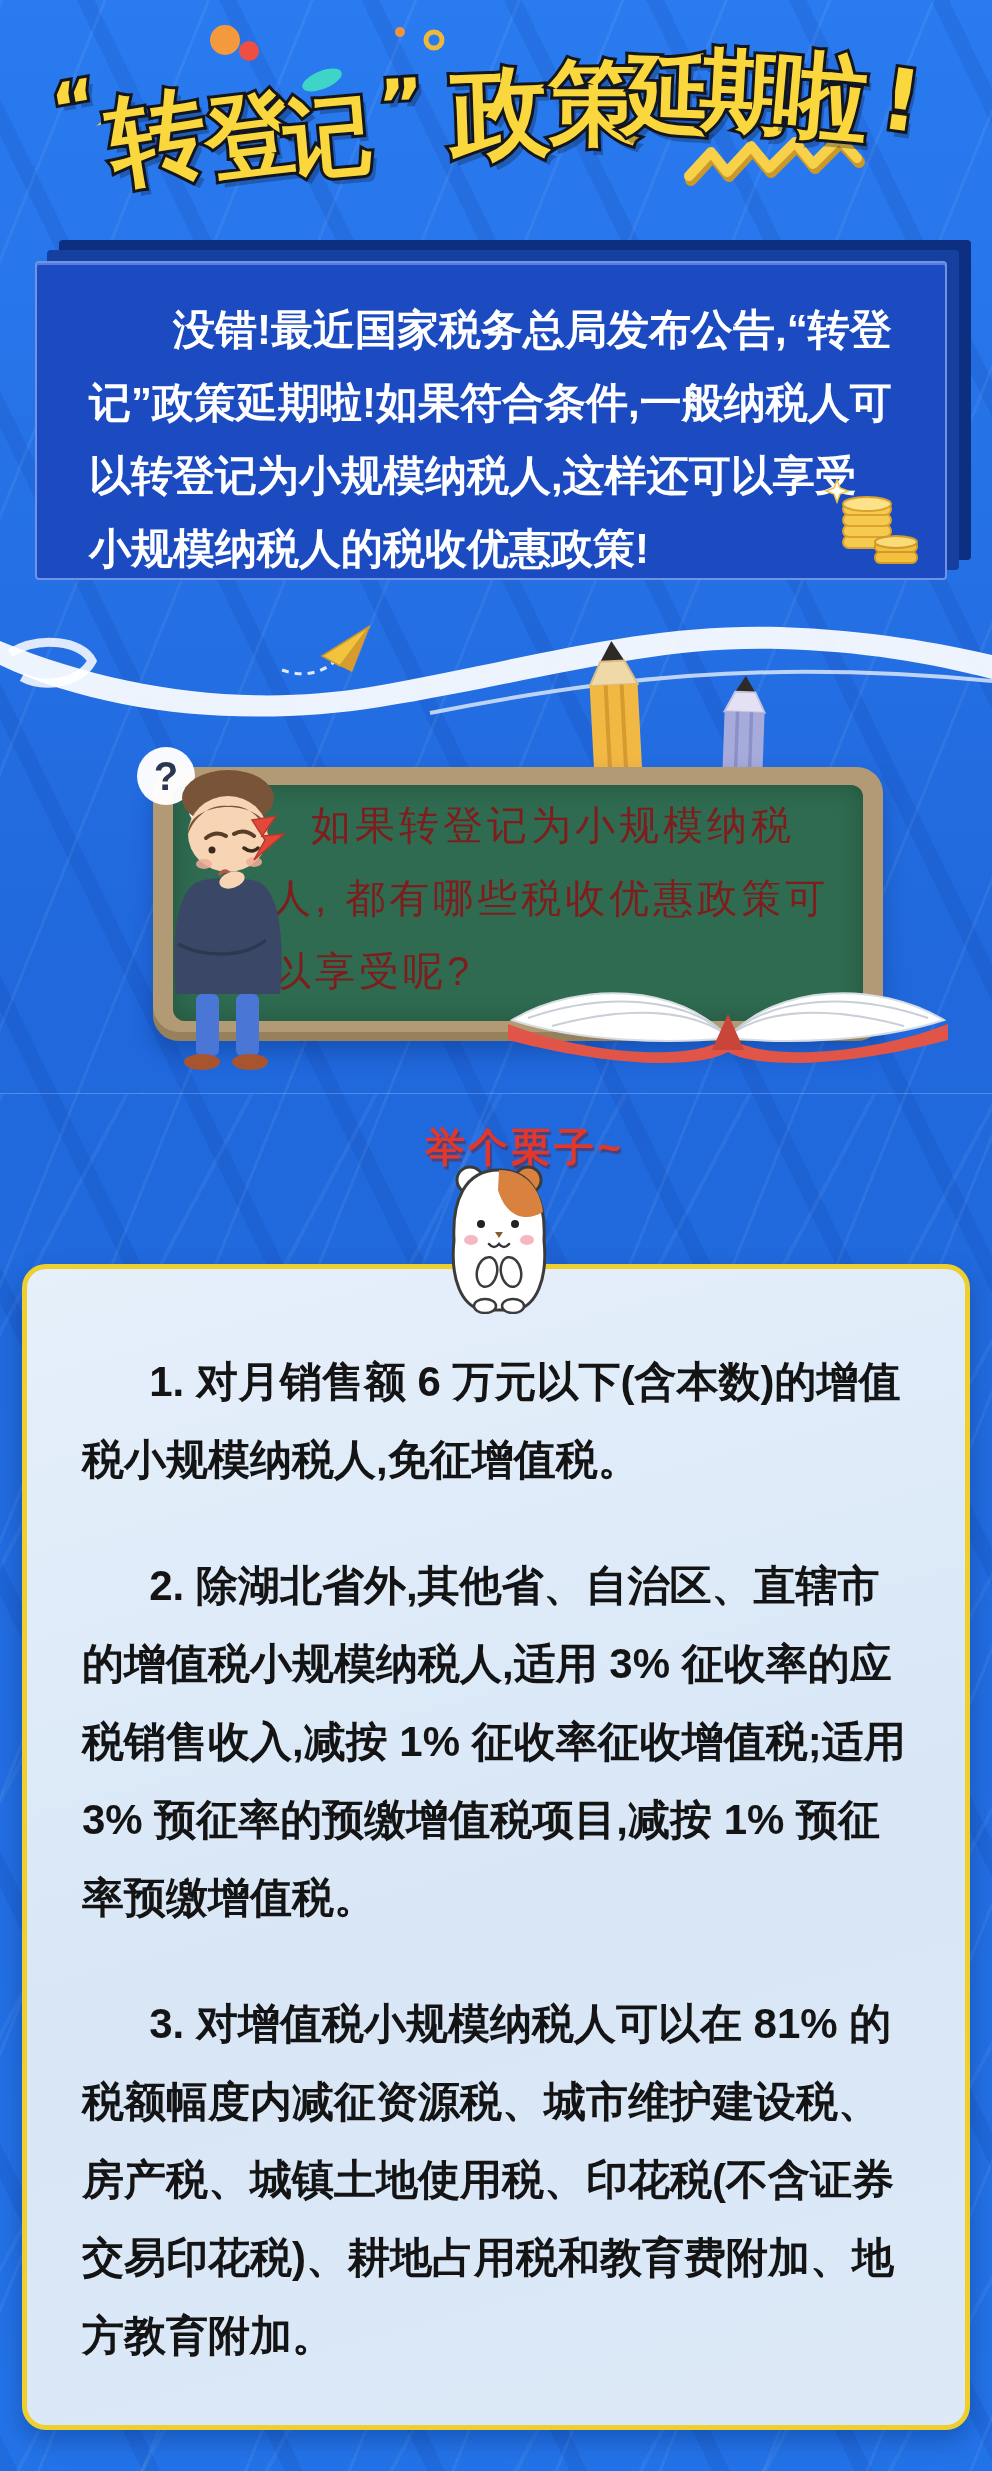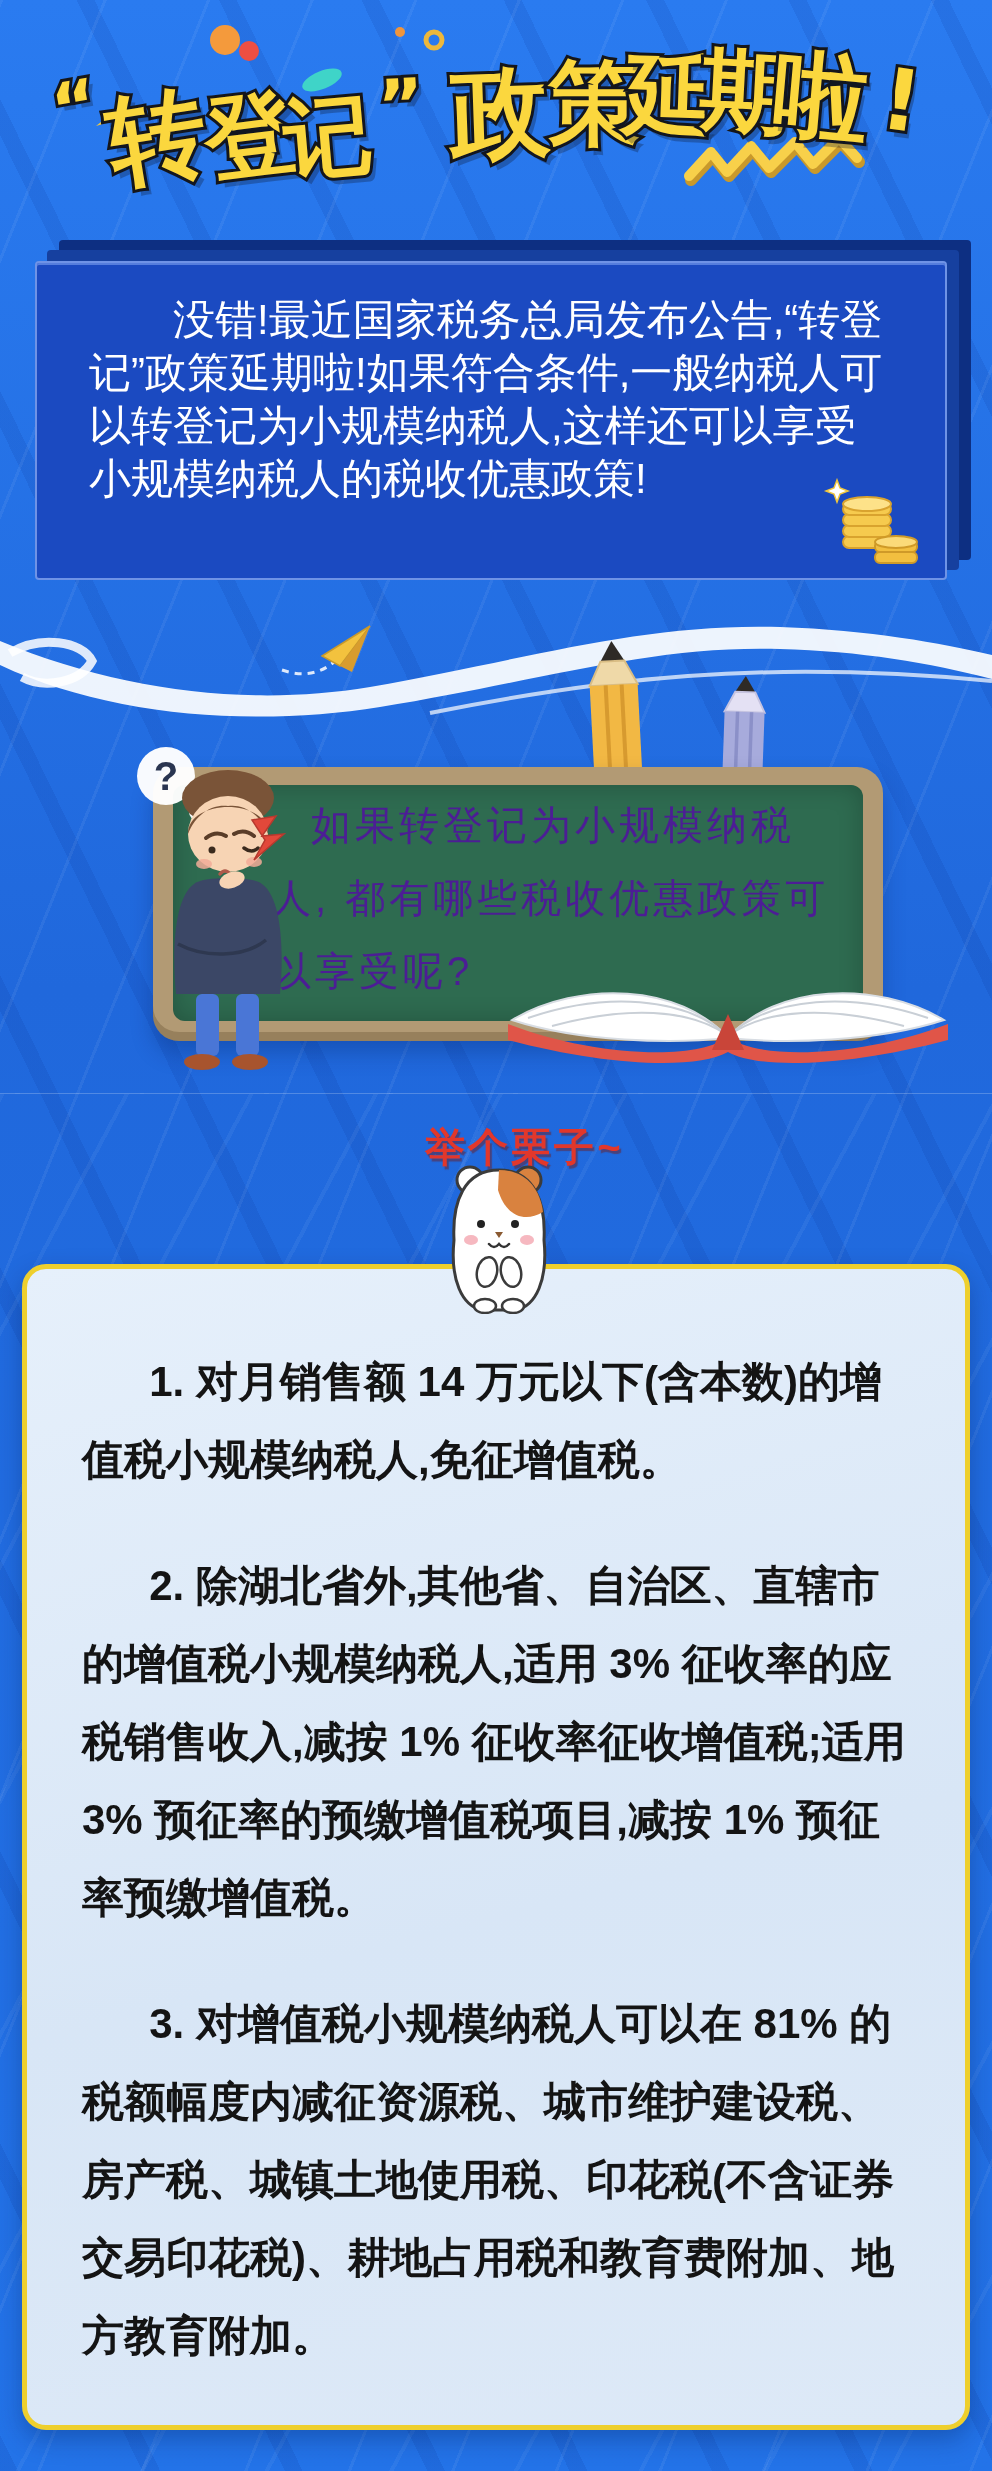--- a/index.html
+++ b/index.html
@@ -24,43 +24,43 @@
   
   .card-layer{position:absolute;border-radius:4px;}
   .card-l2{left:59px;top:240px;width:912px;height:320px;background:#0d2f82;z-index:1;}
   .card-l1{left:47px;top:250px;width:912px;height:320px;background:#16409f;z-index:1;}
   .intro-card{
     position:absolute;left:35px;top:261px;width:912px;height:319px;z-index:2;
     background:#1b4ac1;border:2px solid #6f93e6;border-radius:4px;box-sizing:border-box;
     box-shadow:inset 0 2px 0 rgba(160,190,255,.45);
   }
   .intro-text{
-    margin:30px 50px 0 52px; color:#ffffff; font-weight:400;
-    font-size:42px; line-height:53px; text-indent:2em; letter-spacing:0px;
+    margin:30px 50px 0 52px; color:#ffffff; font-weight:700;
+    font-size:42px; line-height:73px; text-indent:2em; letter-spacing:0px;
   }
   .coins{position:absolute;right:26px;bottom:8px;z-index:3;}
   
   .wave{position:absolute;left:0;top:595px;z-index:1;}
   .plane{position:absolute;left:280px;top:620px;z-index:2;}
   
   .pencil-yellow{position:absolute;left:565px;top:641px;z-index:2;transform:rotate(-3deg);}
   .pencil-purple{position:absolute;left:702px;top:676px;z-index:2;transform:rotate(2deg);}
   
   .board{
     position:absolute;left:153px;top:767px;width:730px;height:274px;z-index:3;
     background:#b29a74;border-radius:26px;box-sizing:border-box;
     box-shadow:inset 0 -9px 0 rgba(70,50,20,.25), 0 12px 22px rgba(0,30,90,.28);
   }
   .board-surface{
     position:absolute;left:20px;top:18px;right:20px;bottom:20px;
     background:#2e6b50;border-radius:12px;box-shadow:inset 0 0 24px rgba(0,0,0,.22);
   }
   .board-text{
     position:absolute;left:118px;top:22px;width:566px;
-    color:#4c1d95;font-size:40px;line-height:73px;letter-spacing:4px;
+    color:#7f1d1d;font-size:40px;line-height:73px;letter-spacing:4px;
     text-indent:1em;font-weight:500;
   }
   .man{position:absolute;left:132px;top:738px;z-index:4;}
   .book{position:absolute;left:500px;top:950px;z-index:4;}
   
   .example-label{
     position:absolute;left:425px;top:1120px;z-index:5;
     color:#e2372b;font-size:40px;font-weight:900;letter-spacing:3px;
     text-shadow:2px 3px 1px rgba(120,20,10,.45);
     font-family:Liberation Mono, monospace;
@@ -222,19 +222,19 @@
     <ellipse cx="28" cy="78" rx="7" ry="5" fill="#f6b8c0"></ellipse>
     <ellipse cx="84" cy="78" rx="7" ry="5" fill="#f6b8c0"></ellipse>
     <ellipse cx="44" cy="110" rx="10" ry="15" fill="#ffffff" stroke="#3b3b3b" stroke-width="2.5" transform="rotate(12 44 110)"></ellipse>
     <ellipse cx="68" cy="110" rx="10" ry="15" fill="#ffffff" stroke="#3b3b3b" stroke-width="2.5" transform="rotate(-12 68 110)"></ellipse>
     <ellipse cx="42" cy="144" rx="11" ry="7" fill="#ffffff" stroke="#3b3b3b" stroke-width="2.5"></ellipse>
     <ellipse cx="70" cy="144" rx="11" ry="7" fill="#ffffff" stroke="#3b3b3b" stroke-width="2.5"></ellipse>
   </svg>
 
   <div class="benefits-box">
     <div class="benefits-inner">
-      <p class="benefit">1. 对月销售额 14 万元以下(含本数)的增值税小规模纳税人,免征增值税。</p>
+      <p class="benefit">1. 对月销售额 6 万元以下(含本数)的增值税小规模纳税人,免征增值税。</p>
       <p class="benefit">2. 除湖北省外,其他省、自治区、直辖市的增值税小规模纳税人,适用 3% 征收率的应税销售收入,减按 1% 征收率征收增值税;适用 3% 预征率的预缴增值税项目,减按 1% 预征率预缴增值税。</p>
       <p class="benefit">3. 对增值税小规模纳税人可以在 81% 的税额幅度内减征资源税、城市维护建设税、房产税、城镇土地使用税、印花税(不含证券交易印花税)、耕地占用税和教育费附加、地方教育附加。</p>
     </div>
   </div>
 
 </div>
 
 </body></html>

